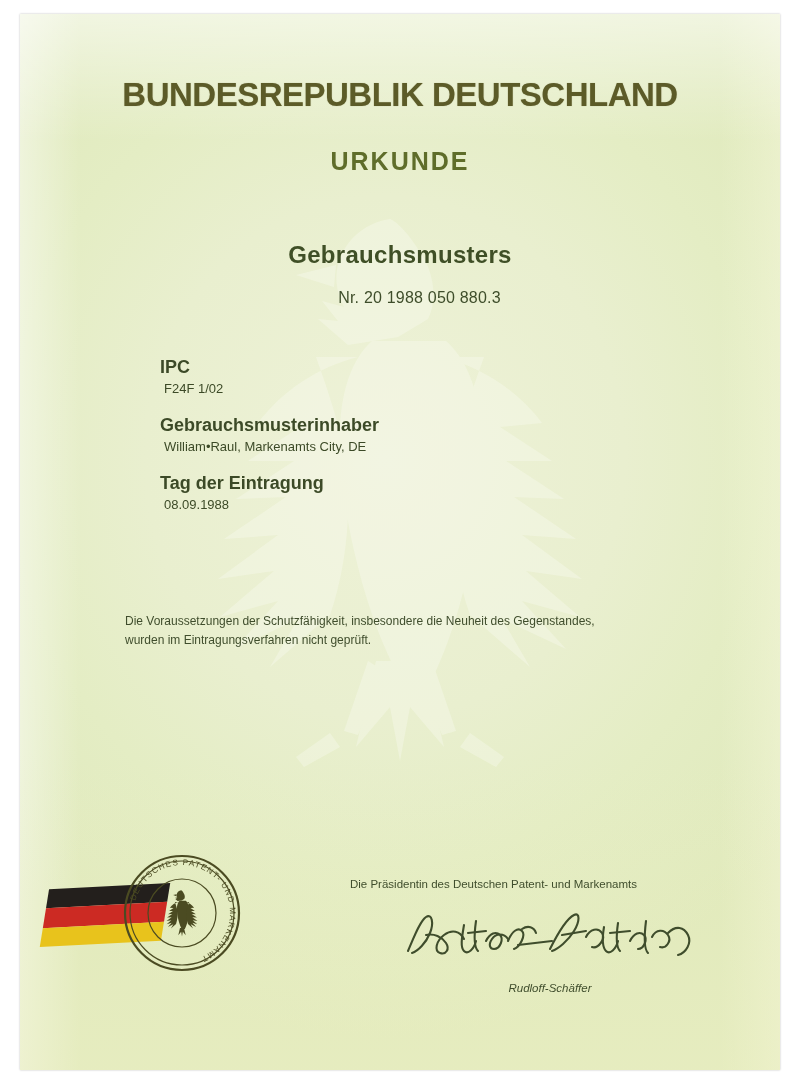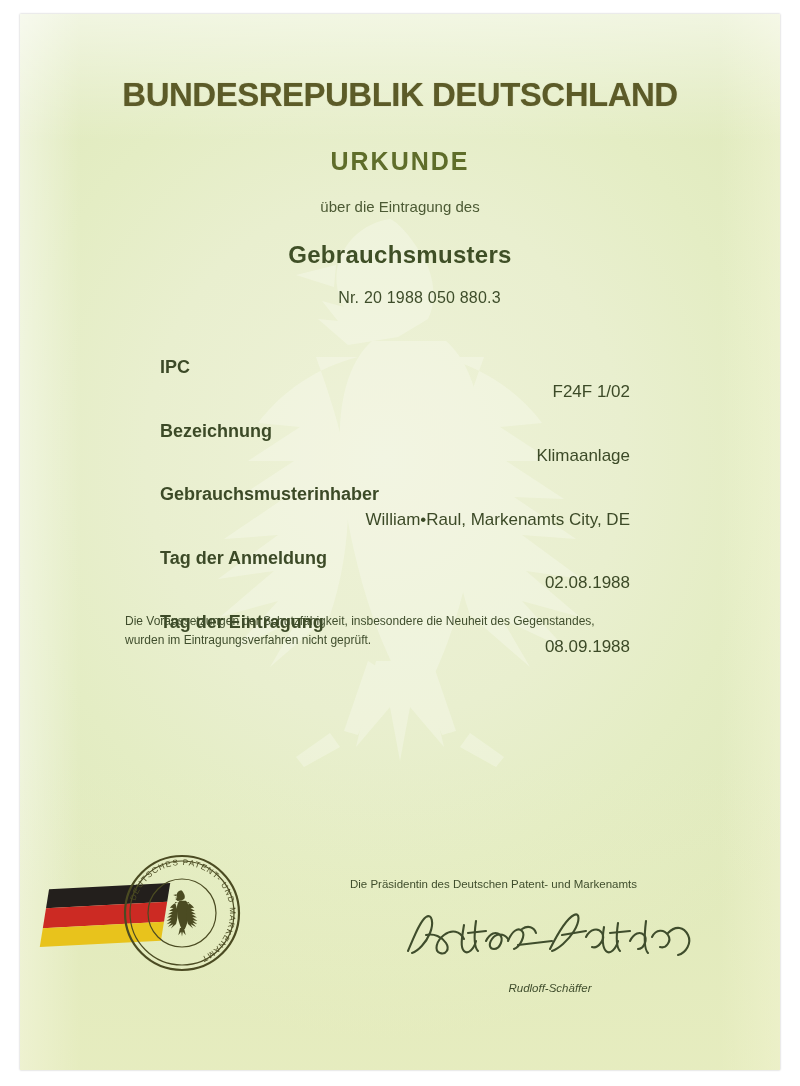--- a/index.html
+++ b/index.html
@@ -127,25 +127,24 @@
     width: 470px;
   }
   .field { margin-bottom: 13px; }
   .field-label {
     font-size: 18px;
     font-weight: bold;
     color: #3c4a27;
     line-height: 1.45;
   }
   .field-value {
-    font-size: 17px;
+    font-size: 13px;
     color: #3c4a27;
     line-height: 1.45;
     padding-left: 4px;
-    text-align: right;
   }
 
   .disclaimer {
     position: absolute;
     top: 598px;
     left: 105px;
     width: 475px;
     font-size: 12px;
     line-height: 1.55;
     color: #3f4d2c;
@@ -234,42 +233,33 @@
         </g>
       </svg>
     </div>
 
     <div class="content">
 
       <div class="title">BUNDESREPUBLIK DEUTSCHLAND</div>
 
       <div class="subtitle">URKUNDE</div>
 
-      <div class="line-ueber">über die Eintragung des</div>
 
       <div class="doctype">Gebrauchsmusters</div>
 
       <div class="docnumber">Nr. 20 1988  050 880.3</div>
 
       <div class="fields">
         <div class="field">
           <div class="field-label">IPC</div>
           <div class="field-value">F24F 1/02</div>
         </div>
         <div class="field">
-          <div class="field-label">Bezeichnung</div>
-          <div class="field-value">Klimaanlage</div>
-        </div>
-        <div class="field">
           <div class="field-label">Gebrauchsmusterinhaber</div>
           <div class="field-value">William•Raul, Markenamts City, DE</div>
-        </div>
-        <div class="field">
-          <div class="field-label">Tag der Anmeldung</div>
-          <div class="field-value">02.08.1988</div>
         </div>
         <div class="field">
           <div class="field-label">Tag der Eintragung</div>
           <div class="field-value">08.09.1988</div>
         </div>
       </div>
 
       <div class="disclaimer">Die Voraussetzungen der Schutzfähigkeit, insbesondere die Neuheit des Gegenstandes, wurden im Eintragungsverfahren nicht geprüft.</div>
 
       <div class="flag">

